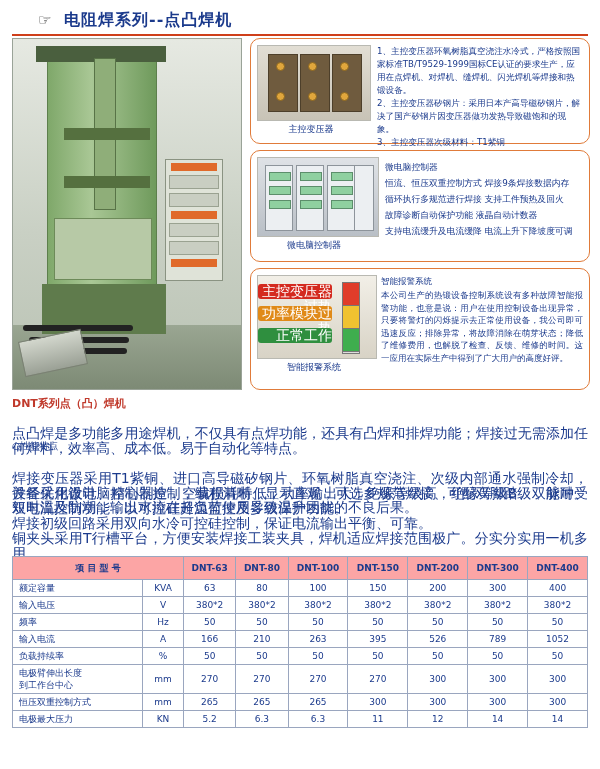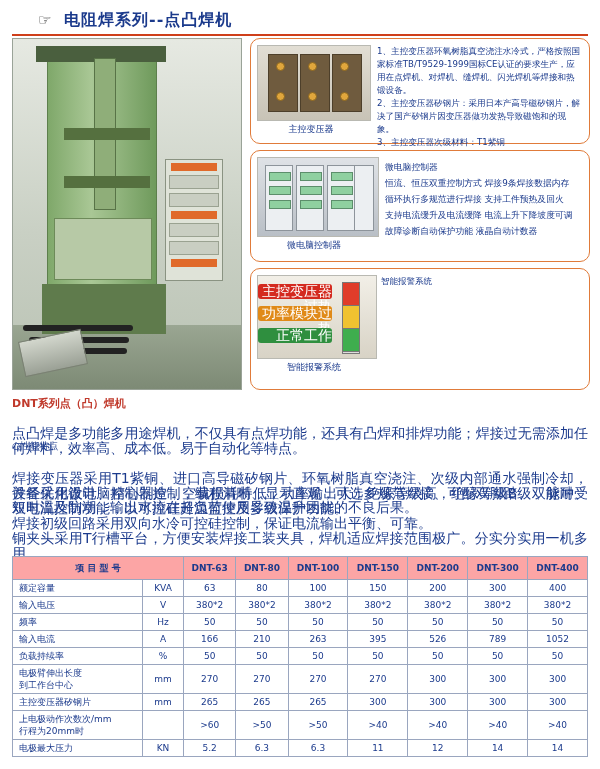--- a/index.html
+++ b/index.html
@@ -183,38 +183,39 @@
           <div class="seg" style="top:20px;"></div>
           <div class="seg" style="top:34px;"></div>
         </div>
       <div class="unit u4"></div>
     </div>
     <div class="cap" style="left:8px;top:88px;">微电脑控制器</div>
     <div class="txt" style="left:134px;top:8px;width:198px;font-size:8.8px;line-height:16px;">
       <div>微电脑控制器</div>
       <div>恒流、恒压双重控制方式    焊接9条焊接数据内存</div>
       <div>循环执行多规范进行焊接    支持工件预热及回火</div>
+      <div>故障诊断自动保护功能      液晶自动计数器</div>
       <div>支持电流缓升及电流缓降    电流上升下降坡度可调</div>
-      <div>故障诊断自动保护功能      液晶自动计数器</div>
     </div>
   </div>
 
   <div class="card card3">
     <div class="imgbox alm">
       <div class="badge bd1">主控变压器过热</div>
       <div class="badge bd2">功率模块过热</div>
       <div class="badge bd3">正常工作</div>
       <div class="lamp">
         <i class="r"></i>
         <i class="y"></i>
         <i class="g"></i>
       </div>
     </div>
     <div class="cap" style="left:8px;top:92px;">智能报警系统</div>
     <div class="txt" style="left:130px;top:6px;width:202px;font-size:8.5px;line-height:13px;">智能报警系统</div>
+    <div class="txt" style="left:130px;top:20px;width:202px;font-size:8.5px;line-height:12.6px;text-align:justify;">本公司生产的热锻设备控制系统设有多种故障智能报警功能，也意是说：用户在使用控制设备出现异常，只要将警灯的闪烁提示去正常使用设备，我公司即可迅速反应；排除异常，将故障消除在萌芽状态；降低了维修费用，也解脱了检查、反馈、维修的时间。这一应用在实际生产中得到了广大用户的高度好评。</div>
   </div>
 
   <div class="sec-title">DNT系列点（凸）焊机</div>
   <div class="sub-title">○性能特点</div>
   <div class="para p1">点凸焊是多功能多用途焊机，不仅具有点焊功能，还具有凸焊和排焊功能；焊接过无需添加任何焊料，效率高、成本低。易于自动化等特点。</div>
   <div class="para p3">焊接变压器采用T1紫铜、进口高导磁矽钢片、环氧树脂真空浇注、次级内部通水强制冷却，并经优化设计、精心制造，空载损耗特低，功率输出大；绝缘等级高，绝缘等级B级，能耐受短时温及防潮，输出水流在超负荷使用导致温升困扰的不良后果。</div>
   <div class="para p4">设备采用微电脑控制器控制，编程清晰、显示直观，可选多规范焊接、可配双脚踏、双脉冲、双电流控制功能，以可控硅升温监控及多级保护功能。</div>
   <div class="para p5">焊接初级回路采用双向水冷可控硅控制，保证电流输出平衡、可靠。</div>
   <div class="para p6">铜夹头采用T行槽平台，方便安装焊接工装夹具，焊机适应焊接范围极广。分实分实用一机多用。</div>
 
@@ -293,41 +294,29 @@
         <td class="unit">mm</td>
         <td>270</td>
         <td>270</td>
         <td>270</td>
         <td>270</td>
         <td>300</td>
         <td>300</td>
         <td>300</td>
       </tr>
       <tr>
-        <td class="lbl">主控变压器矽钢片</td>
+        <td class="lbl">恒压双重控制方式</td>
         <td class="unit">mm</td>
         <td>265</td>
         <td>265</td>
         <td>265</td>
         <td>300</td>
         <td>300</td>
         <td>300</td>
         <td>300</td>
-      </tr>
-      <tr>
-        <td class="lbl" style="white-space:pre-line">上电极动作次数次/mm
-行程为20mm时</td>
-        <td class="unit"></td>
-        <td>&gt;60</td>
-        <td>&gt;50</td>
-        <td>&gt;50</td>
-        <td>&gt;40</td>
-        <td>&gt;40</td>
-        <td>&gt;40</td>
-        <td>&gt;40</td>
       </tr>
       <tr>
         <td class="lbl">电极最大压力</td>
         <td class="unit">KN</td>
         <td>5.2</td>
         <td>6.3</td>
         <td>6.3</td>
         <td>11</td>
         <td>12</td>
         <td>14</td>

